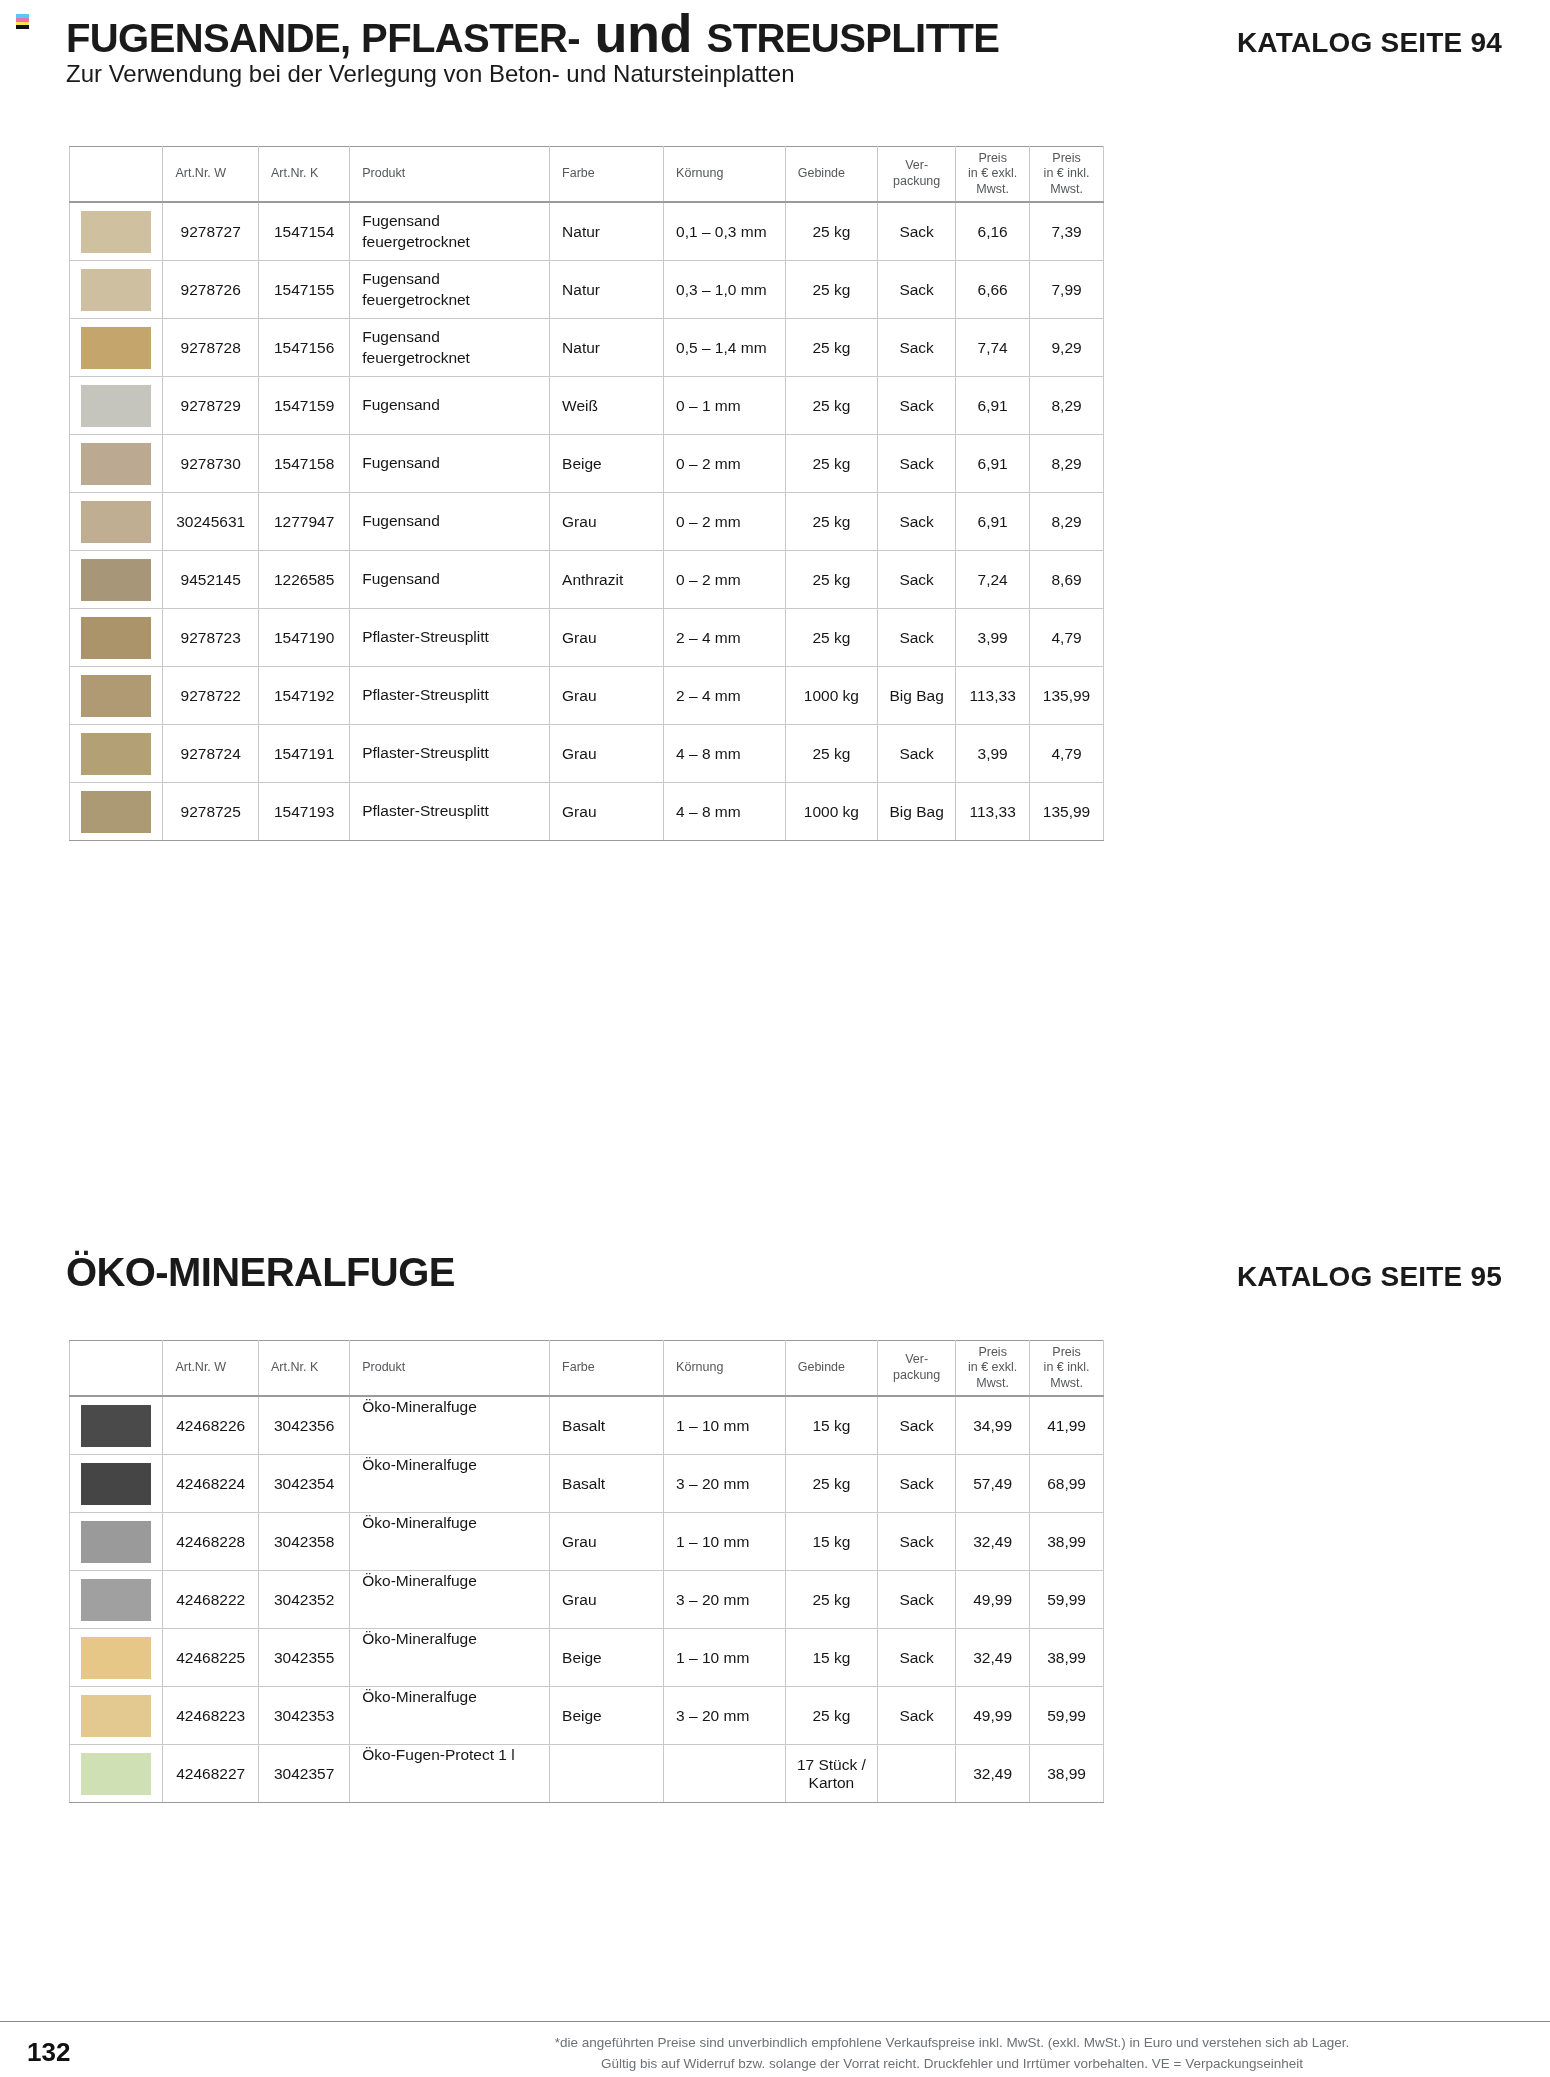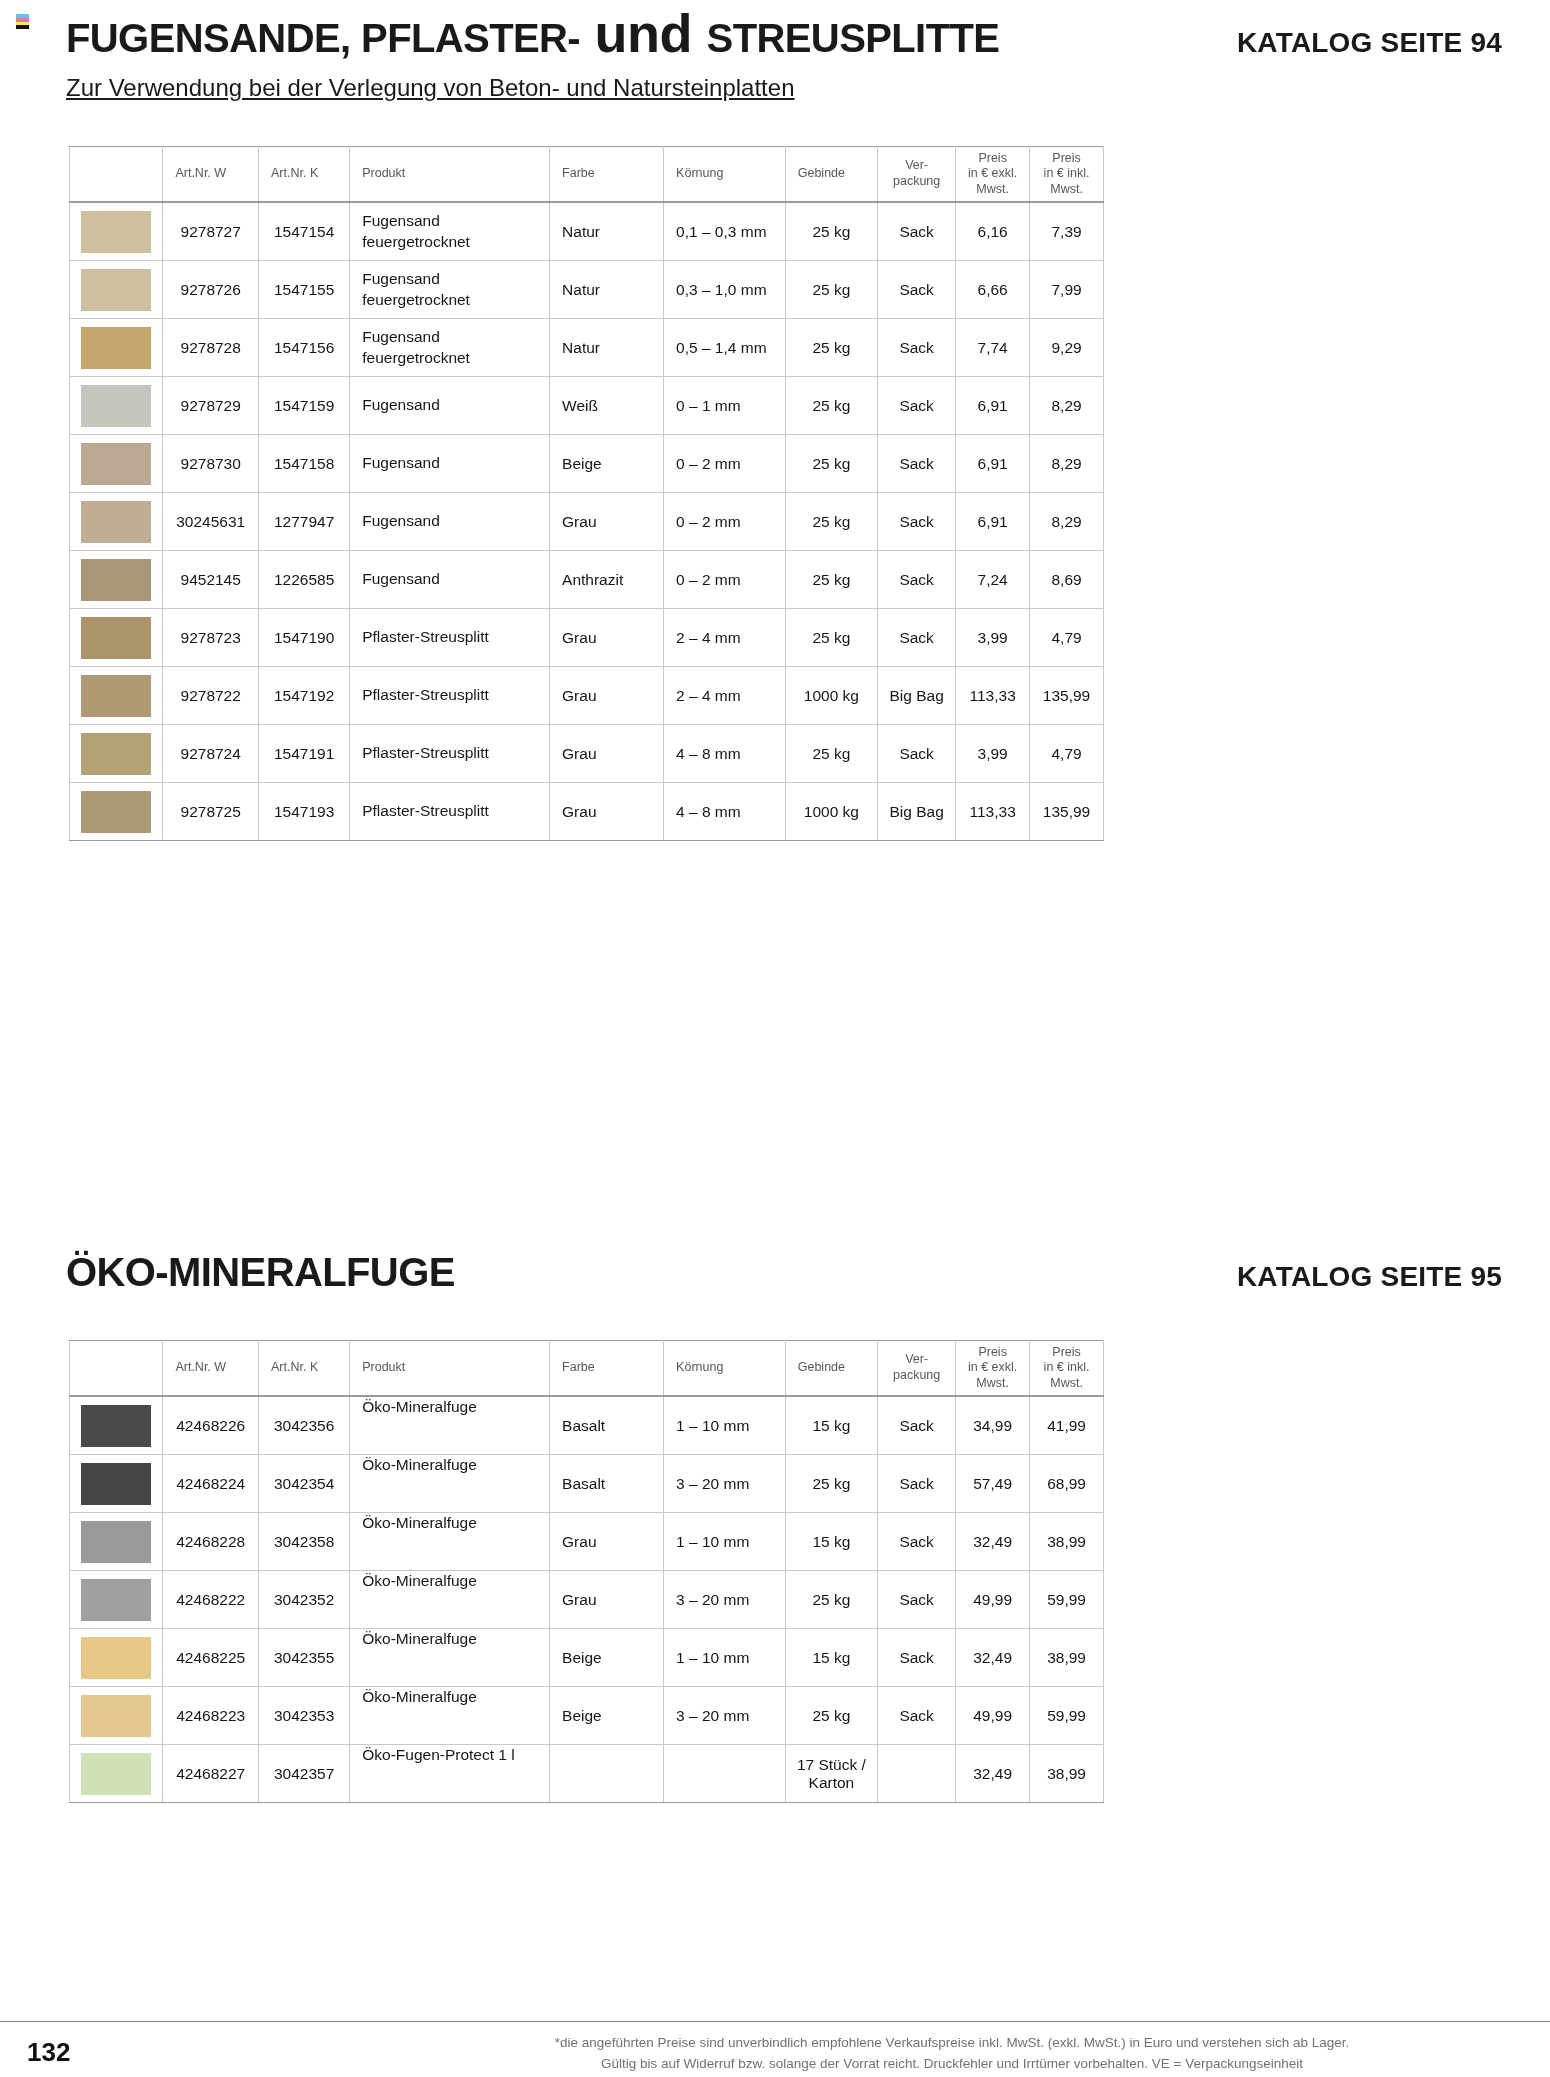--- a/index.html
+++ b/index.html
@@ -55,23 +55,21 @@
     font-size: 28px;
     font-weight: 700;
     letter-spacing: 0.2px;
     white-space: nowrap;
     line-height: 1;
   }
   .subtitle {
     font-size: 24px;
     font-weight: 400;
     color: #1a1a1a;
-    margin-top: 14px;
     letter-spacing: 0px;
-    text-decoration: underline;
   }
 
   
   table.price {
     border-collapse: collapse;
     table-layout: fixed;
     width: 1035px;
     font-size: 15.5px;
   }
   table.price td, table.price th {

